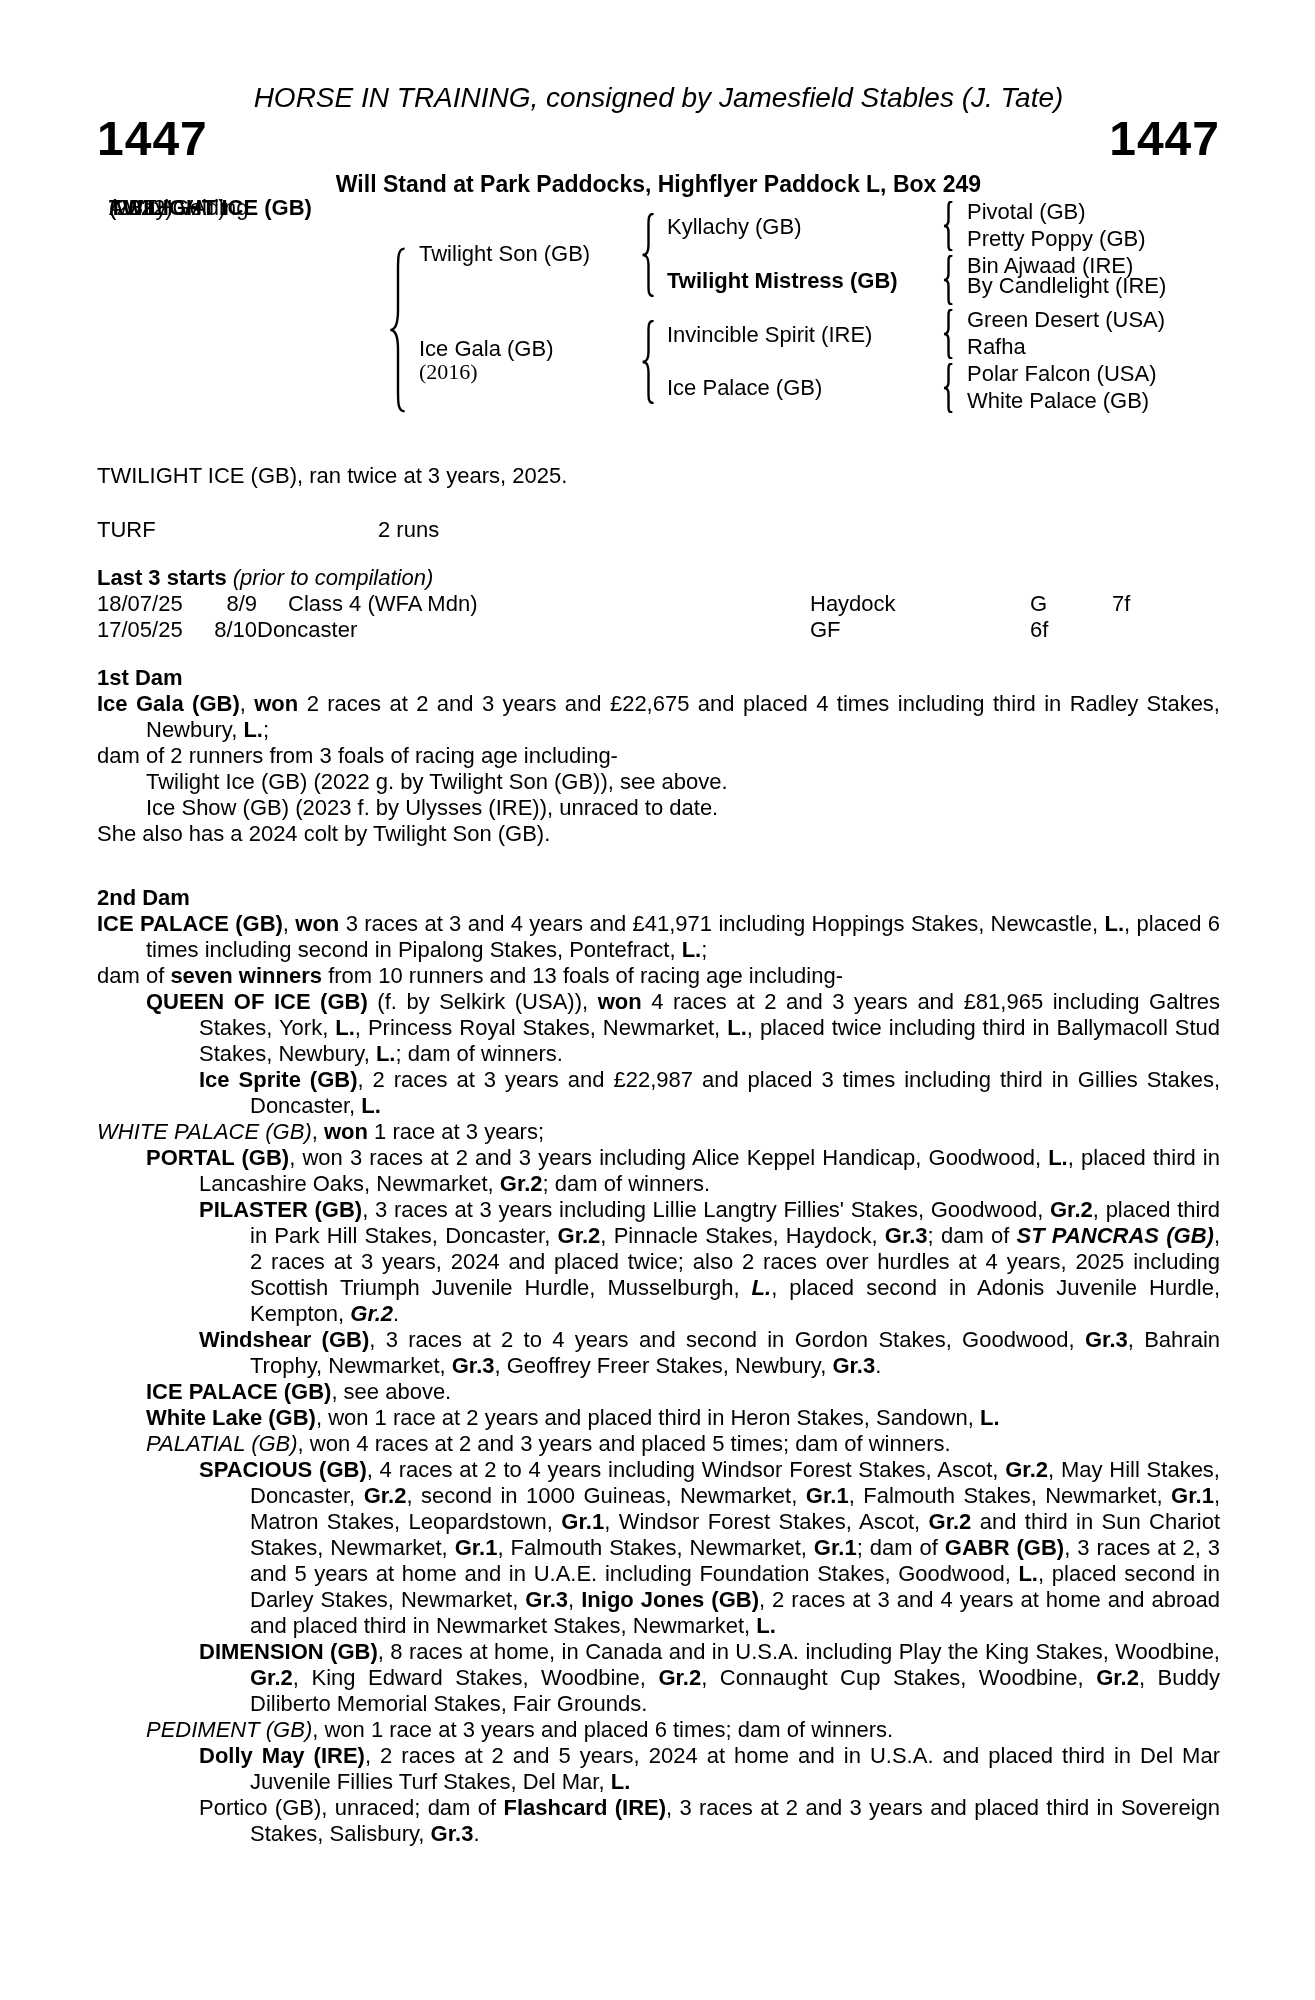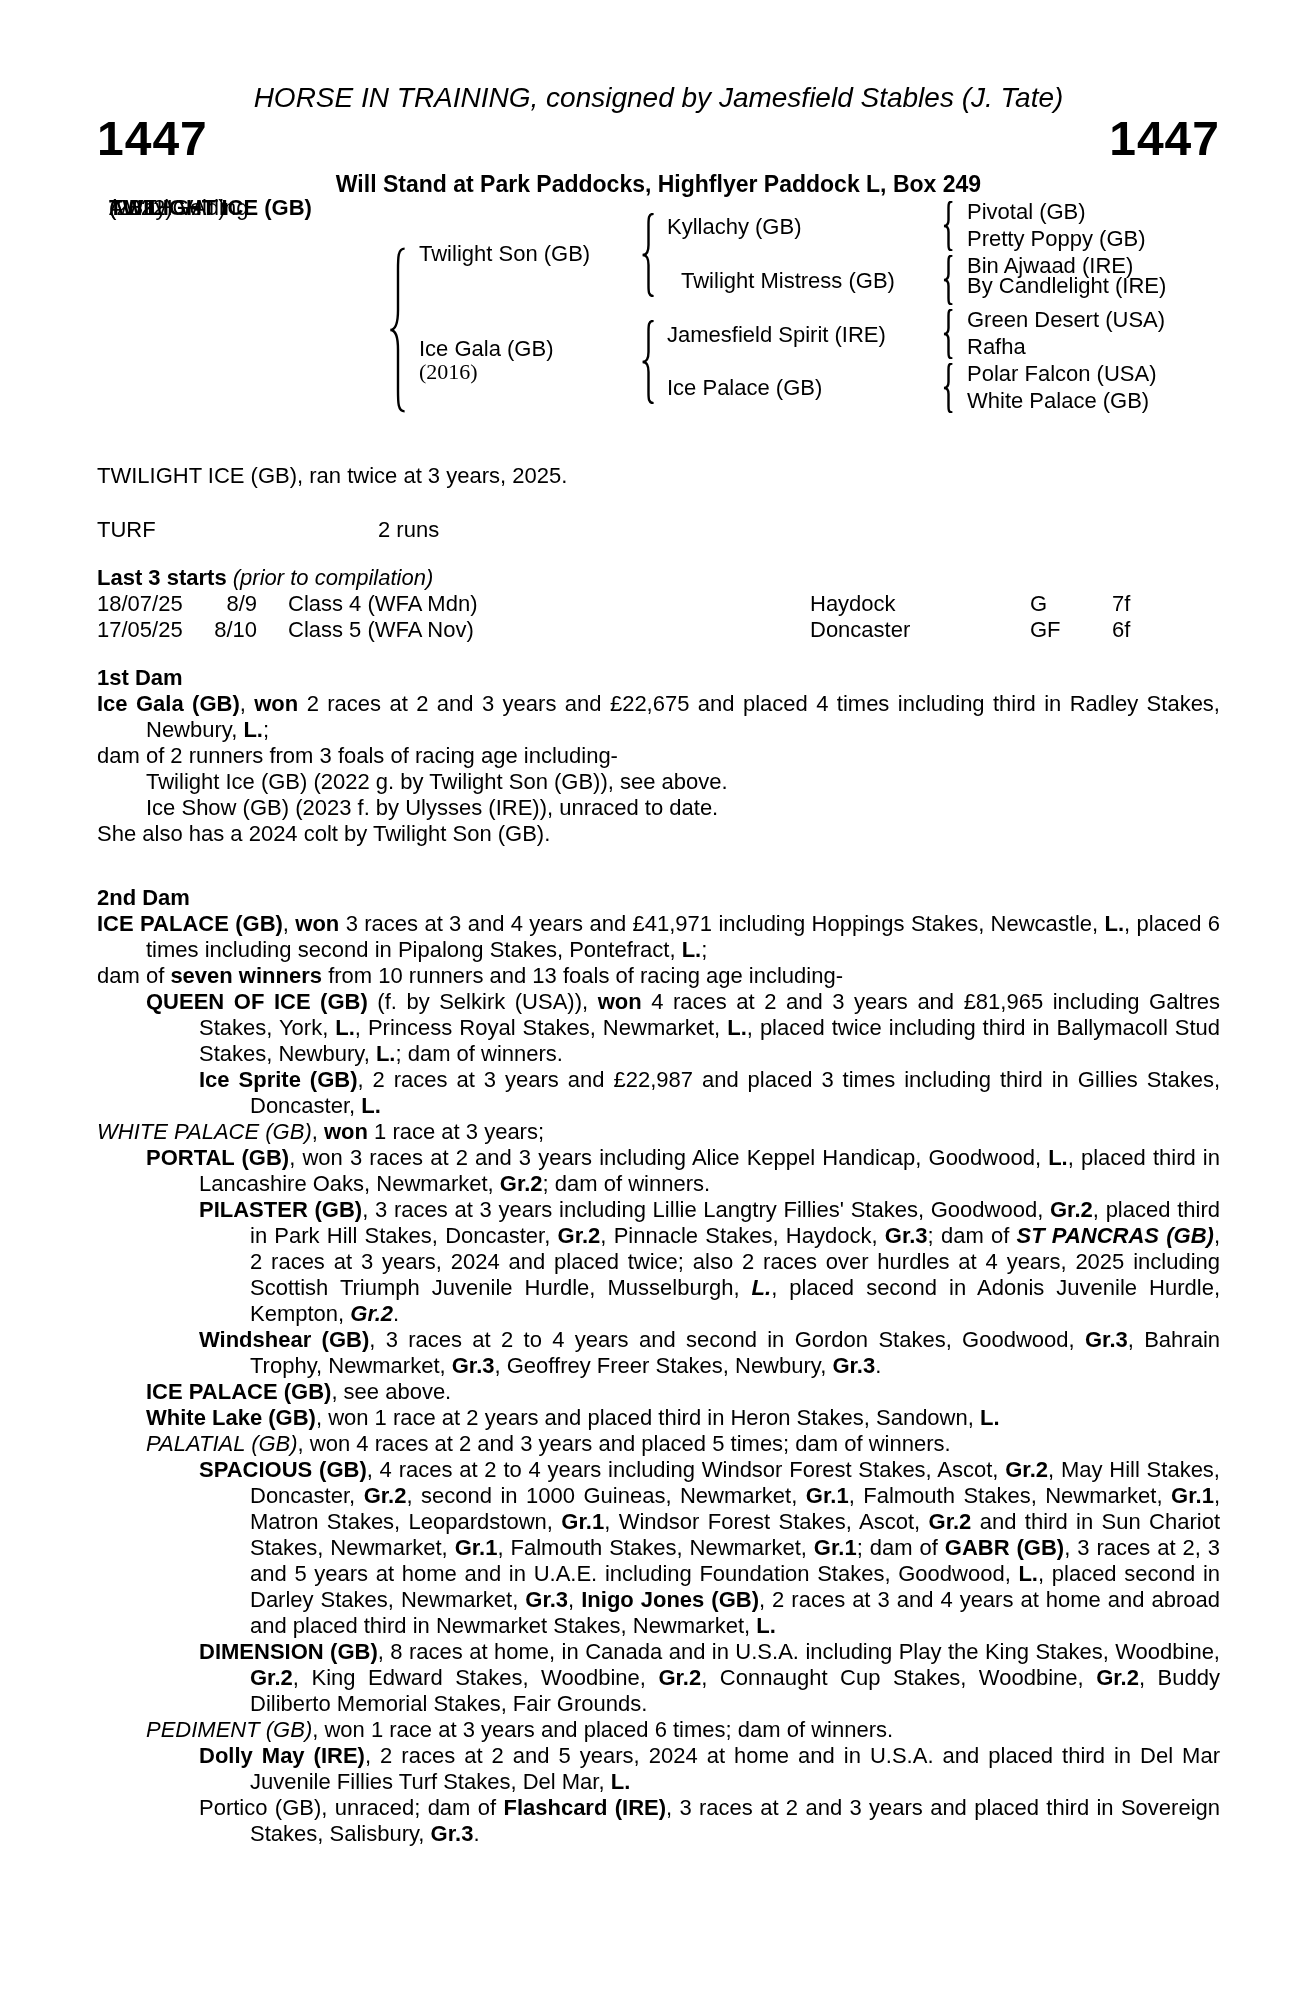--- a/index.html
+++ b/index.html
@@ -35,21 +35,21 @@
   .pedigree { position:relative; height:222px; margin-top:0;margin-left:12px; }
   .pedigree .cell { position:absolute; font-size:22px; line-height:22px; white-space:nowrap; }
   .ped-vat   { left:0; top:58; }
   .ped-name  { left:0; top:82; font-weight:bold; font-size:25px; line-height:25px; }
   .ped-year  { left:0; top:111; }
   .ped-desc  { left:0; top:137; }
   .ped-sire  { left:310px; top:46px; }
   .ped-dam   { left:310px; top:141px; }
   .ped-damyr { left:310px; top:164px;font-family:Liberation Serif, serif; }
   .gp0 { left:558px; top:19px; }
-  .gp1 { left:572px; top:73px; }
+  .gp1 { left:558px; top:73px;font-weight:bold; }
   .gp2 { left:558px; top:127px; }
   .gp3 { left:558px; top:180px; }
   .gg0 { left:858px; top:4px; }
   .gg1 { left:858px; top:31px; }
   .gg2 { left:858px; top:58px; }
   .gg3 { left:858px; top:78px; }
   .gg4 { left:858px; top:112px; }
   .gg5 { left:858px; top:139px; }
   .gg6 { left:858px; top:166px; }
   .gg7 { left:858px; top:193px; }
@@ -125,21 +125,21 @@
         </svg>
     </div>
     <div class="brace br-d">
       <svg viewBox="0 0 20 100" preserveAspectRatio="none">
           <path d="M16,1 C10,1 10,6 10,14 L10,38 C10,46 8,50 3,50 C8,50 10,54 10,62 L10,86 C10,94 10,99 16,99" fill="none" stroke="#000" stroke-width="2.4" vector-effect="non-scaling-stroke"></path>
         </svg>
     </div>
 
     <div class="cell gp0">Kyllachy (GB)</div>
     <div class="cell gp1">Twilight Mistress (GB)</div>
-    <div class="cell gp2">Jamesfield Spirit (IRE)</div>
+    <div class="cell gp2">Invincible Spirit (IRE)</div>
     <div class="cell gp3">Ice Palace (GB)</div>
 
     <div class="brace br-p0">
       <svg viewBox="0 0 20 100" preserveAspectRatio="none">
           <path d="M16,1 C10,1 10,6 10,14 L10,38 C10,46 8,50 3,50 C8,50 10,54 10,62 L10,86 C10,94 10,99 16,99" fill="none" stroke="#000" stroke-width="2.4" vector-effect="non-scaling-stroke"></path>
         </svg>
     </div>
     <div class="brace br-p1">
       <svg viewBox="0 0 20 100" preserveAspectRatio="none">
           <path d="M16,1 C10,1 10,6 10,14 L10,38 C10,46 8,50 3,50 C8,50 10,54 10,62 L10,86 C10,94 10,99 16,99" fill="none" stroke="#000" stroke-width="2.4" vector-effect="non-scaling-stroke"></path>
@@ -182,21 +182,20 @@
         <span class="sc0">18/07/25</span>
         <span class="sc1">8/9</span>
         <span class="sc2">Class 4 (WFA Mdn)</span>
         <span class="sc3">Haydock</span>
         <span class="sc4">G</span>
         <span class="sc5">7f</span>
       </div>
       <div class="start-row">
         <span class="sc0">17/05/25</span>
         <span class="sc1">8/10</span>
-        <span class="sc2">Class 5 (WFA Nov)</span>
         <span class="sc3">Doncaster</span>
         <span class="sc4">GF</span>
         <span class="sc5">6f</span>
       </div>
     </div>
 
   <div class="dam-sections">
       <div class="dam-heading">1st Dam</div>
       <div class="para l0h"><span class="seg-b">Ice Gala (GB)</span><span>, </span><span class="seg-b">won</span><span> 2 races at 2 and 3 years and £22,675 and placed 4 times including third in Radley Stakes, Newbury, </span><span class="seg-b">L.</span><span>;</span></div>
       <div class="para l0"><span>dam of 2 runners from 3 foals of racing age including-</span></div>

